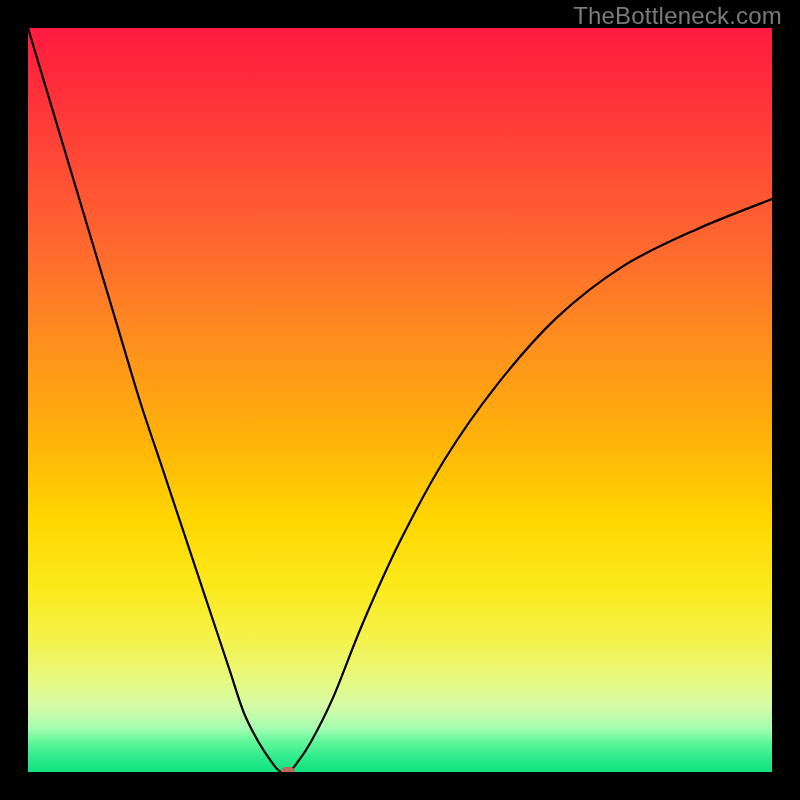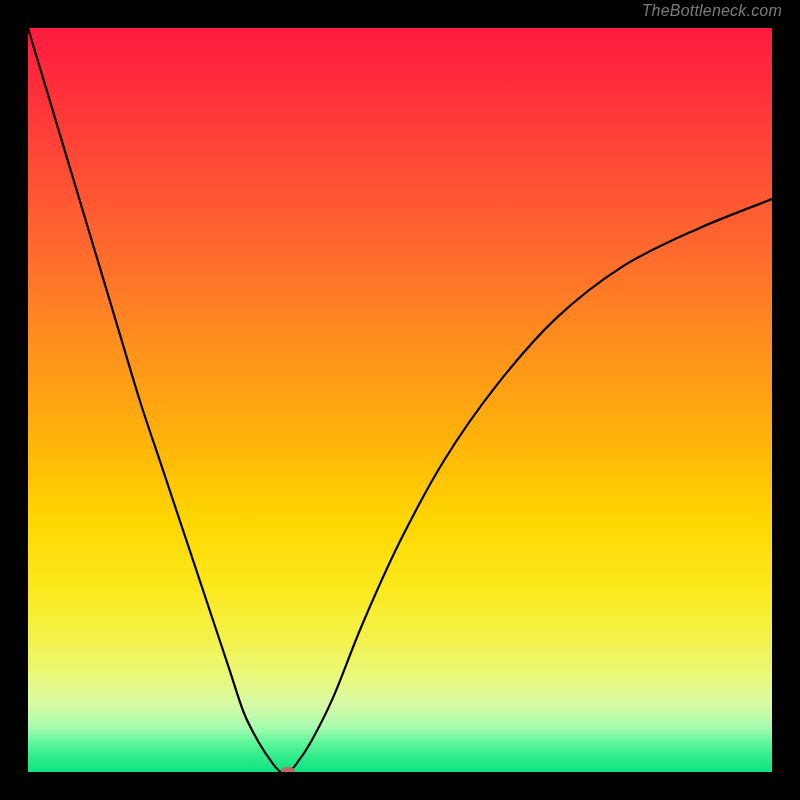--- a/index.html
+++ b/index.html
@@ -15,25 +15,24 @@
     position: relative;
     width: 800px;
     height: 800px;
     background: #000;
   }
   .attribution {
     position: absolute;
     top: 2px;
     right: 18px;
     color: #7a7a7a;
-    font-size: 16px;
+    font-size: 24px;
     font-weight: 400;
     letter-spacing: 0.2px;
     z-index: 10;
-    font-style: italic;
   }
   .plot-area {
     position: absolute;
     left: 28px;
     top: 28px;
     width: 744px;
     height: 744px;
     overflow: hidden;
   }
   .gradient {

